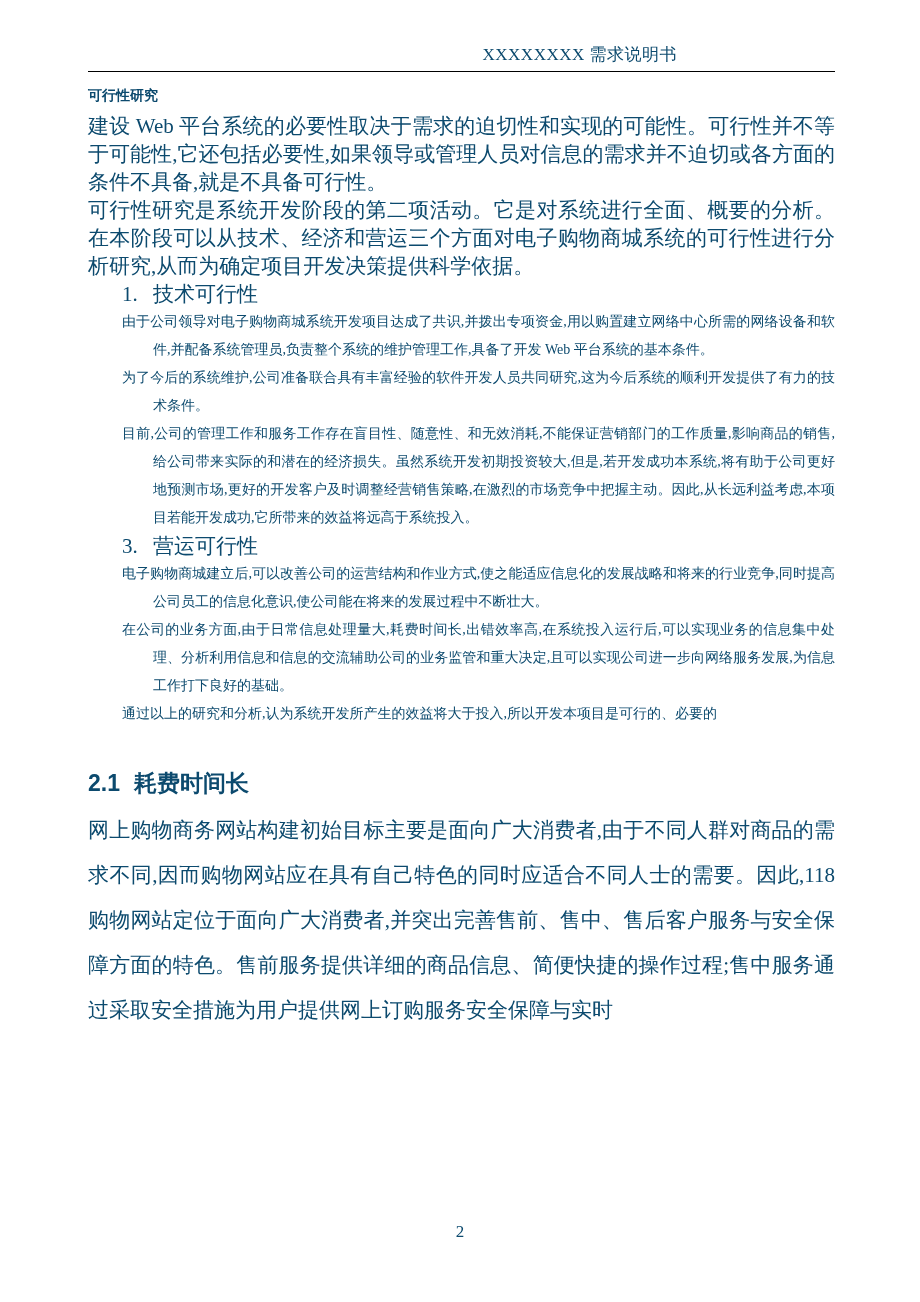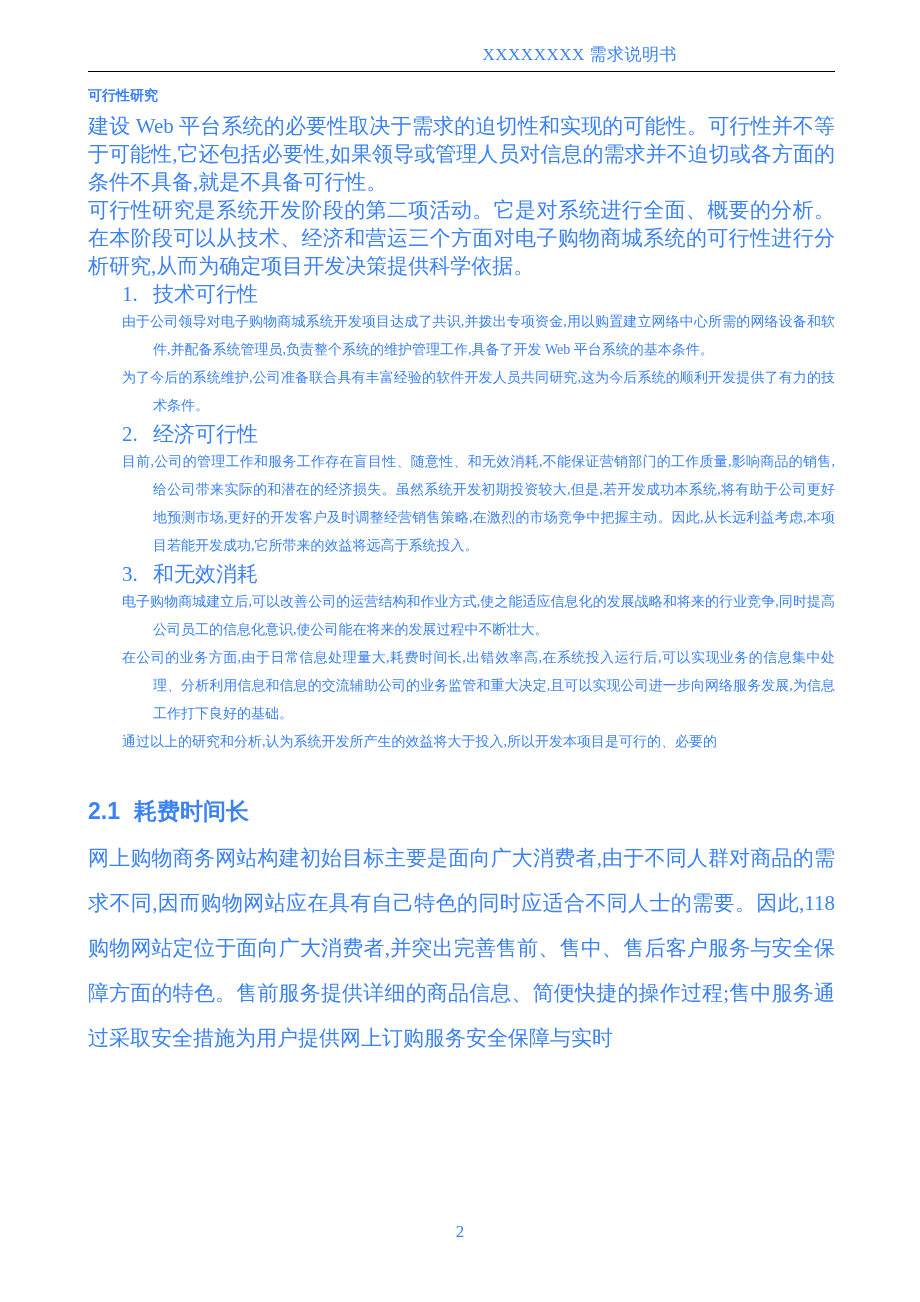--- a/index.html
+++ b/index.html
@@ -5,21 +5,21 @@
   html, body {
     margin: 0;
     padding: 0;
     background: #ffffff;
   }
   .page {
     position: relative;
     width: 920px;
     height: 1302px;
     background: #ffffff;
-    color: #3b82f6;
+    color: #0c4a6e;
     font-family: "Liberation Serif", "DejaVu Serif", serif;
     overflow: hidden;
   }
   .content {
     position: absolute;
     left: 88px;
     top: 0;
     width: 747px;
   }
   .header {
@@ -106,28 +106,25 @@
     <p class="para">可行性研究是系统开发阶段的第二项活动。它是对系统进行全面、概要的分析。在本阶段可以从技术、经济和营运三个方面对电子购物商城系统的可行性进行分析研究,从而为确定项目开发决策提供科学依据。</p>
 
     <div class="list-head">
       <span class="list-num">1.</span><span>技术可行性</span>
     </div>
 
     <p class="list-para">由于公司领导对电子购物商城系统开发项目达成了共识,并拨出专项资金,用以购置建立网络中心所需的网络设备和软件,并配备系统管理员,负责整个系统的维护管理工作,具备了开发 Web 平台系统的基本条件。</p>
 
     <p class="list-para">为了今后的系统维护,公司准备联合具有丰富经验的软件开发人员共同研究,这为今后系统的顺利开发提供了有力的技术条件。</p>
 
-    <div class="list-head">
-      <span class="list-num">2.</span><span>经济可行性</span>
-    </div>
 
     <p class="list-para">目前,公司的管理工作和服务工作存在盲目性、随意性、和无效消耗,不能保证营销部门的工作质量,影响商品的销售,给公司带来实际的和潜在的经济损失。虽然系统开发初期投资较大,但是,若开发成功本系统,将有助于公司更好地预测市场,更好的开发客户及时调整经营销售策略,在激烈的市场竞争中把握主动。因此,从长远利益考虑,本项目若能开发成功,它所带来的效益将远高于系统投入。</p>
 
     <div class="list-head">
-      <span class="list-num">3.</span><span>和无效消耗</span>
+      <span class="list-num">3.</span><span>营运可行性</span>
     </div>
 
     <p class="list-para">电子购物商城建立后,可以改善公司的运营结构和作业方式,使之能适应信息化的发展战略和将来的行业竞争,同时提高公司员工的信息化意识,使公司能在将来的发展过程中不断壮大。</p>
 
     <p class="list-para">在公司的业务方面,由于日常信息处理量大,耗费时间长,出错效率高,在系统投入运行后,可以实现业务的信息集中处理、分析利用信息和信息的交流辅助公司的业务监管和重大决定,且可以实现公司进一步向网络服务发展,为信息工作打下良好的基础。</p>
 
     <p class="list-para">通过以上的研究和分析,认为系统开发所产生的效益将大于投入,所以开发本项目是可行的、必要的</p>
 
     <h2 class="section-heading">
       <span class="heading-num">2.1</span><span>耗费时间长</span>

